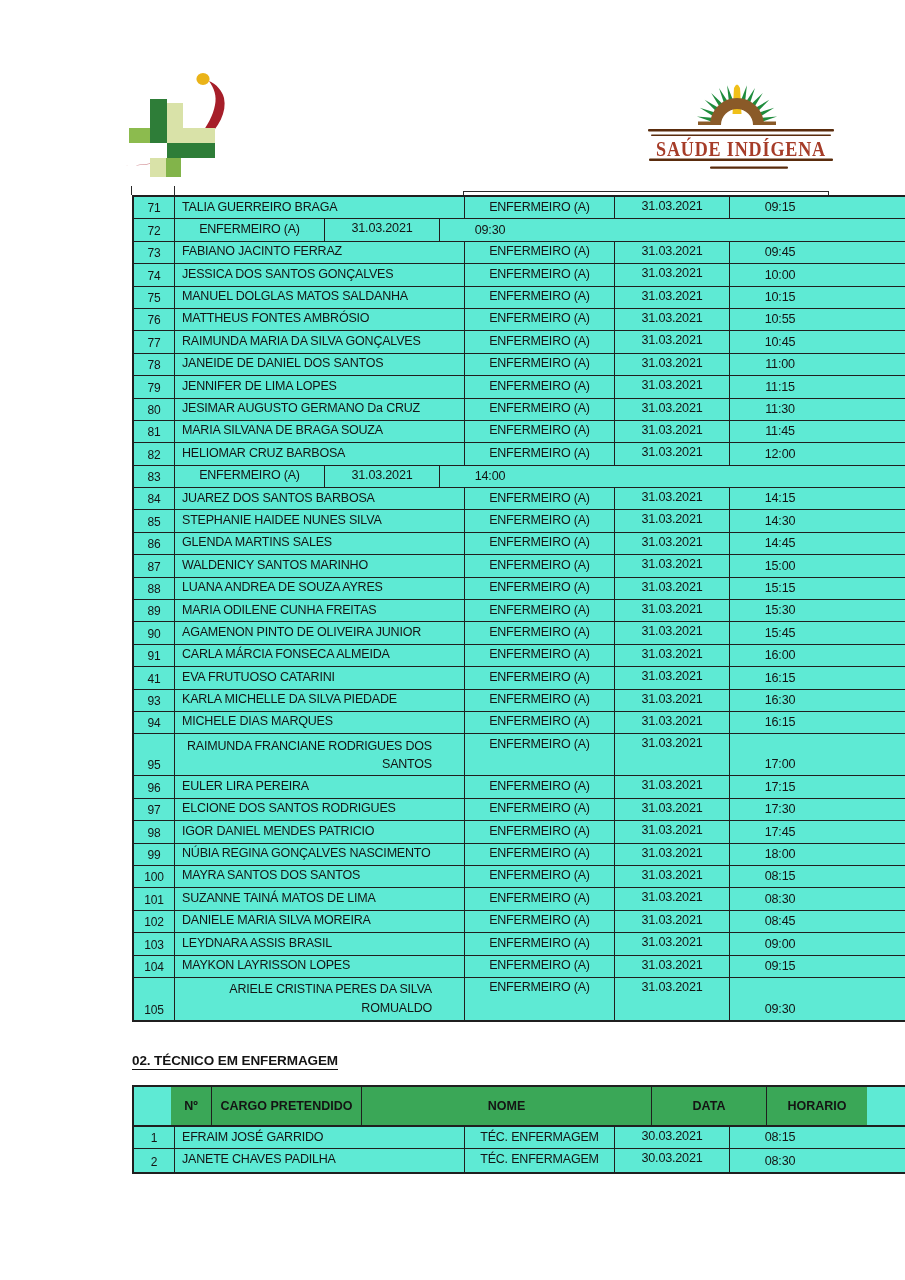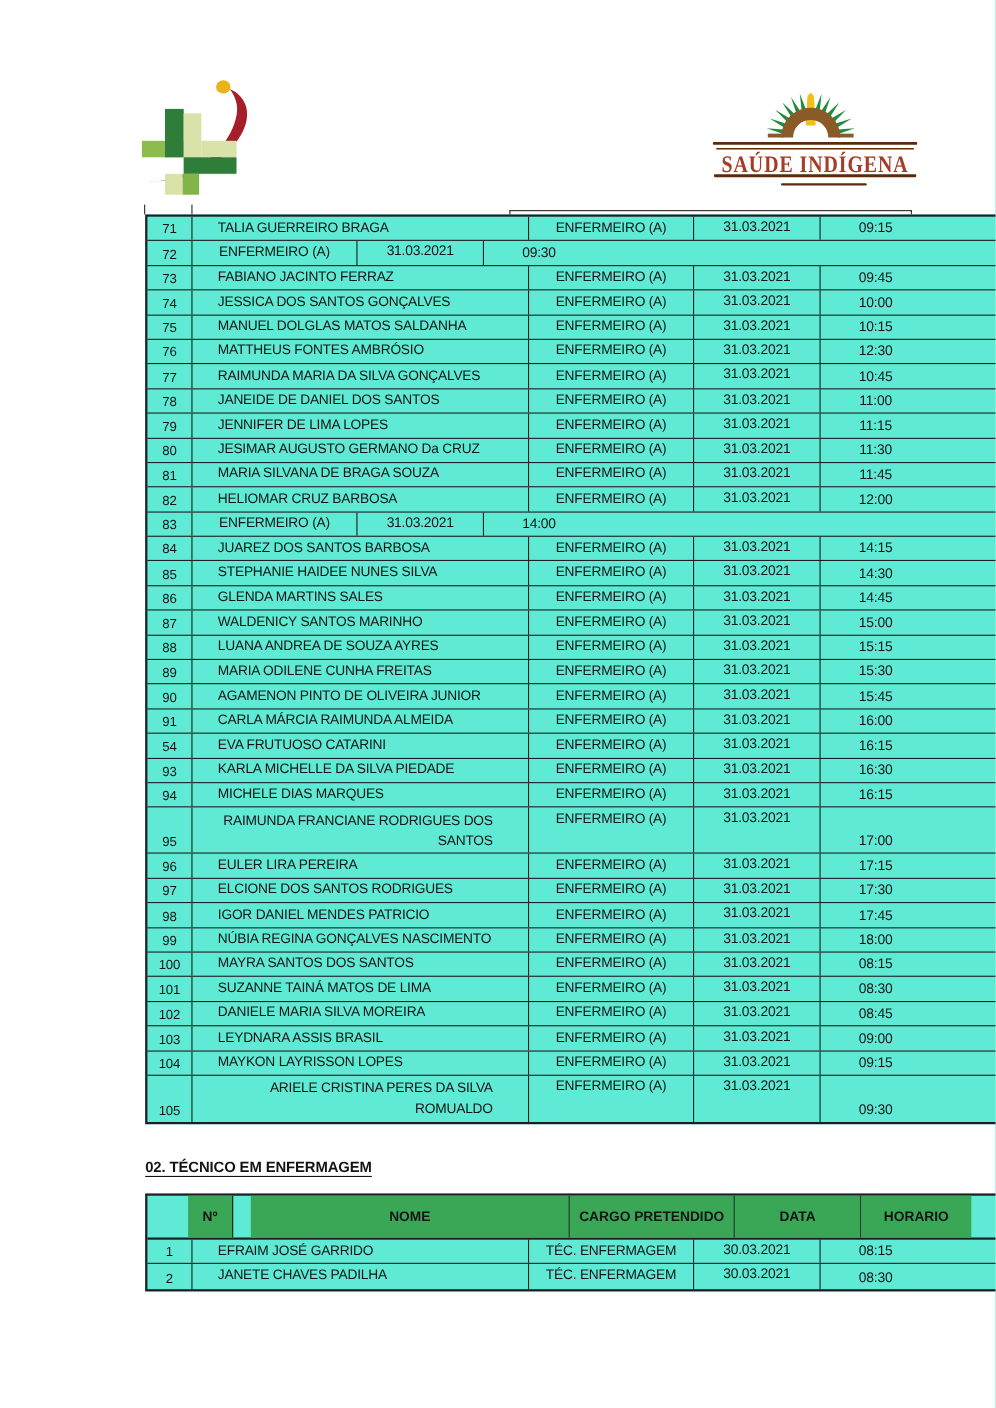--- a/index.html
+++ b/index.html
@@ -23,21 +23,21 @@
   #table2{top:1085px;}
   .t-row{display:flex;height:22.4px;border-bottom:1px solid #1f1f1f;box-sizing:border-box;}
   .t-row:last-child{border-bottom:none;}
   .t-row.tall{height:42px;}
   .cell{
     box-sizing:border-box;border-right:1px solid #1f1f1f;display:flex;
     font-size:12.5px;letter-spacing:-0.2px;line-height:15px;overflow:hidden;
   }
   .cell:last-child{border-right:none;}
   .c-num {width:41px; justify-content:center;align-items:flex-end;padding-bottom:2px;font-size:12px;}
-  .c-nome{width:290px;justify-content:flex-start;align-items:flex-start;padding:2.5px 4px 0 7px;margin-left:16px;}
+  .c-nome{width:290px;justify-content:flex-start;align-items:flex-start;padding:2.5px 4px 0 7px;}
   .c-nome .nm{white-space:nowrap;}
   .tall .c-nome .nm{white-space:normal;max-width:250px;line-height:18.5px;}
   .c-cargo{width:150px;justify-content:center;align-items:flex-start;padding-top:2.5px;}
   .c-data{width:115px;justify-content:center;align-items:flex-start;padding-top:2px;font-size:12.6px;}
   .c-hora{width:100px;justify-content:center;align-items:flex-end;padding-bottom:3px;font-size:12.6px;}
 
   
   .t2-header{display:flex;height:40px;border-bottom:2px solid #1f1f1f;box-sizing:border-box;}
   .t2-header .cell{
     align-items:center;justify-content:center;font-weight:bold;font-size:12.5px;
@@ -152,21 +152,21 @@
     <div class="cell c-data">31.03.2021</div>
     <div class="cell c-hora">10:15</div>
   </div>
     <div class="t-row">
     <div class="cell c-num">76</div>
     <div class="cell c-nome">
         <span class="nm">MATTHEUS FONTES AMBRÓSIO</span>
       </div>
     <div class="cell c-cargo">ENFERMEIRO (A)</div>
     <div class="cell c-data">31.03.2021</div>
-    <div class="cell c-hora">12:30</div>
+    <div class="cell c-hora">10:55</div>
   </div>
     <div class="t-row">
     <div class="cell c-num">77</div>
     <div class="cell c-nome">
         <span class="nm">RAIMUNDA MARIA DA SILVA GONÇALVES</span>
       </div>
     <div class="cell c-cargo">ENFERMEIRO (A)</div>
     <div class="cell c-data">31.03.2021</div>
     <div class="cell c-hora">10:45</div>
   </div>
@@ -280,28 +280,28 @@
     <div class="cell c-nome">
         <span class="nm">AGAMENON PINTO DE OLIVEIRA JUNIOR</span>
       </div>
     <div class="cell c-cargo">ENFERMEIRO (A)</div>
     <div class="cell c-data">31.03.2021</div>
     <div class="cell c-hora">15:45</div>
   </div>
     <div class="t-row">
     <div class="cell c-num">91</div>
     <div class="cell c-nome">
-        <span class="nm">CARLA MÁRCIA RAIMUNDA ALMEIDA</span>
+        <span class="nm">CARLA MÁRCIA FONSECA ALMEIDA</span>
       </div>
     <div class="cell c-cargo">ENFERMEIRO (A)</div>
     <div class="cell c-data">31.03.2021</div>
     <div class="cell c-hora">16:00</div>
   </div>
     <div class="t-row">
-    <div class="cell c-num">54</div>
+    <div class="cell c-num">41</div>
     <div class="cell c-nome">
         <span class="nm">EVA FRUTUOSO CATARINI</span>
       </div>
     <div class="cell c-cargo">ENFERMEIRO (A)</div>
     <div class="cell c-data">31.03.2021</div>
     <div class="cell c-hora">16:15</div>
   </div>
     <div class="t-row">
     <div class="cell c-num">93</div>
     <div class="cell c-nome">
@@ -419,22 +419,22 @@
     <div class="cell c-data">31.03.2021</div>
     <div class="cell c-hora">09:30</div>
   </div>
   </div>
 
 <div id="section-heading" class="abs">02. TÉCNICO EM ENFERMAGEM</div>
 
 <div id="table2" class="doc-table">
   <div class="t2-header">
     <div class="cell c-num" style="background: rgb(58, 167, 87); margin-left: 37px;">Nº</div>
+    <div class="cell c-cargo" style="align-items: center; padding: 0px; background: rgb(58, 167, 87);">CARGO PRETENDIDO</div>
     <div class="cell c-nome" style="justify-content: center; align-items: center; padding: 0px; background: rgb(58, 167, 87);">NOME</div>
-    <div class="cell c-cargo" style="align-items: center; padding: 0px; background: rgb(58, 167, 87);">CARGO PRETENDIDO</div>
     <div class="cell c-data" style="align-items: center; padding: 0px; background: rgb(58, 167, 87);">DATA</div>
     <div class="cell c-hora" style="align-items: center; padding: 0px; background: rgb(58, 167, 87);">HORARIO</div>
   </div>
   <div id="t2-body">
       <div class="t-row">
     <div class="cell c-num">1</div>
     <div class="cell c-nome">
           <span class="nm">EFRAIM JOSÉ GARRIDO</span>
         </div>
     <div class="cell c-cargo">TÉC. ENFERMAGEM</div>

